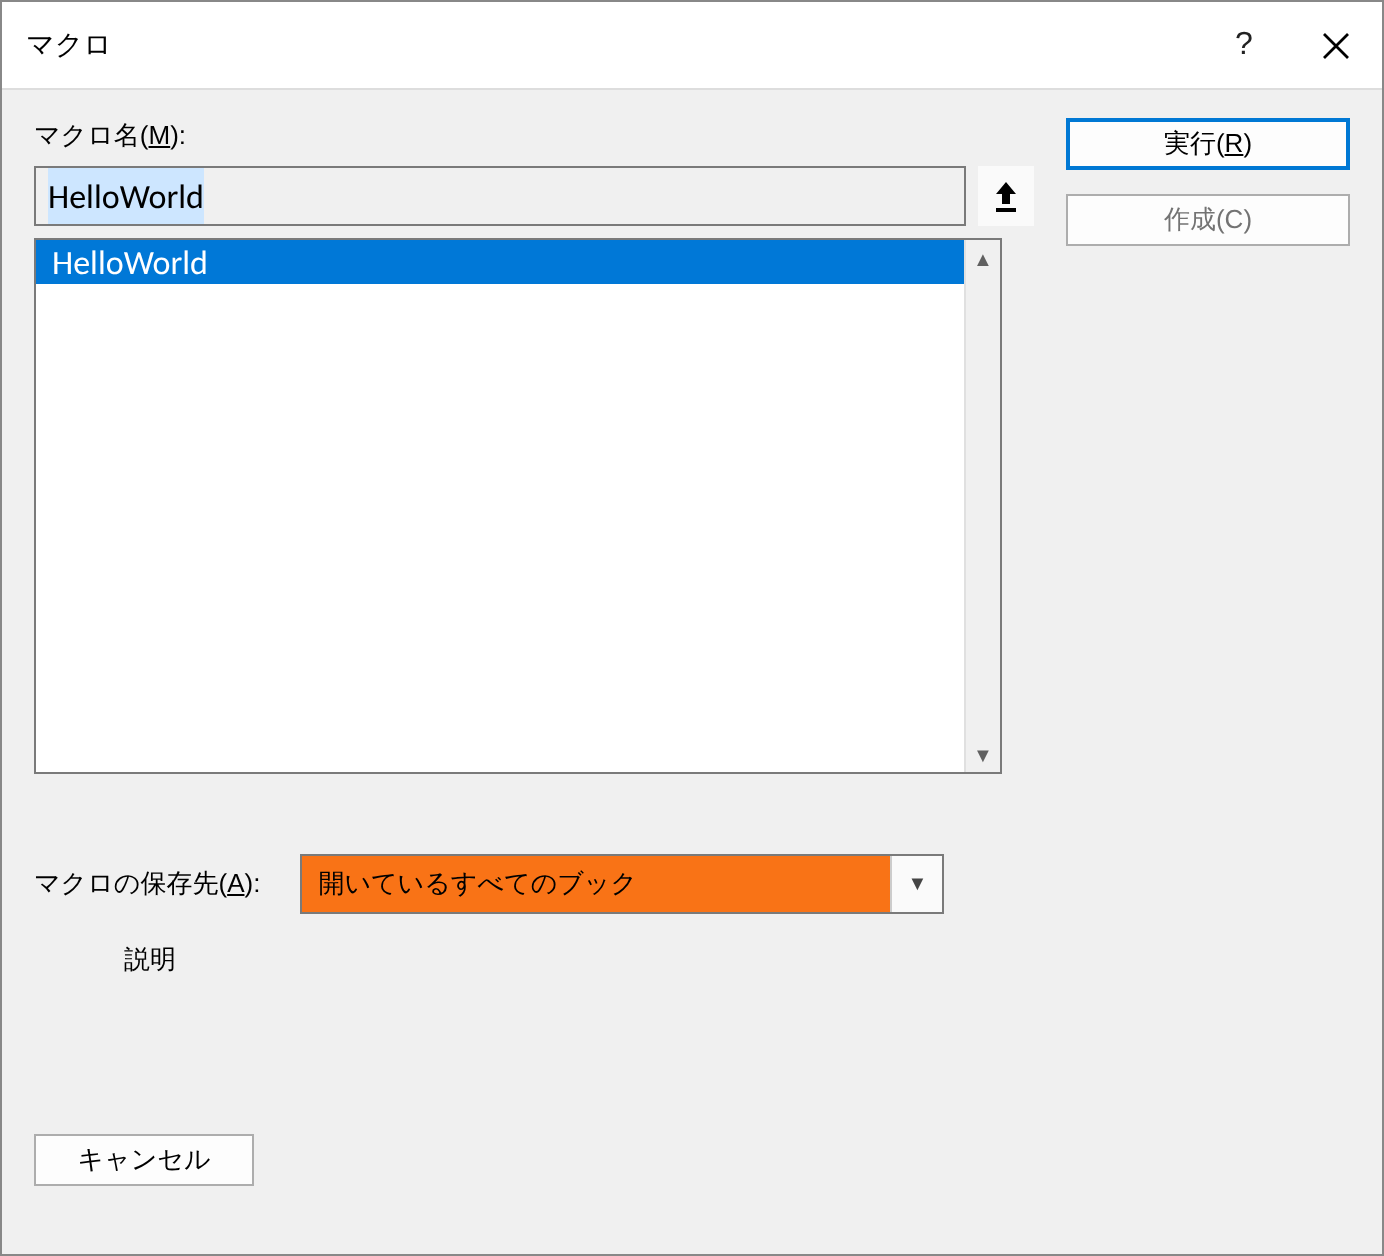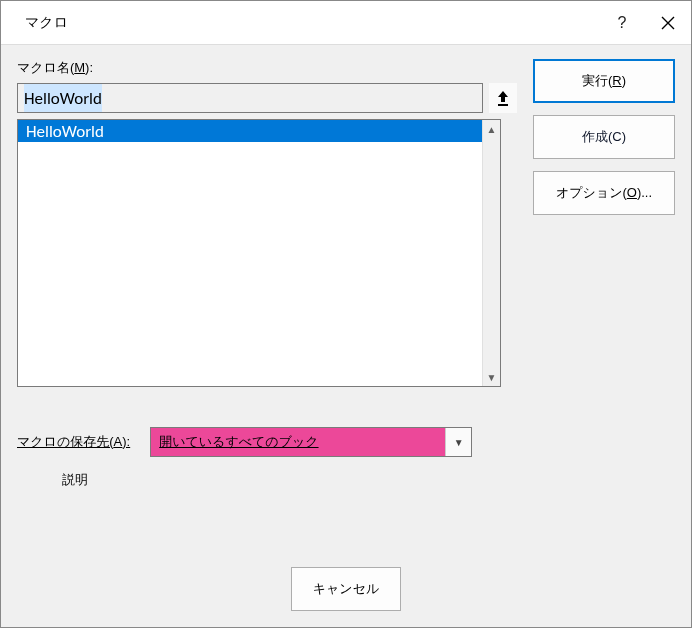--- a/index.html
+++ b/index.html
@@ -22,21 +22,20 @@
     height: 44px;
     background: #fff;
     display: flex;
     align-items: center;
     border-bottom: 1px solid #ddd;
   }
   .titlebar .title {
     flex: 1;
     padding-left: 12px;
     font-size: 14px;
-    margin-left: 12px;
   }
   .titlebar .title-btn {
     width: 46px;
     height: 44px;
     display: flex;
     align-items: center;
     justify-content: center;
     font-size: 16px;
     color: #222;
   }
@@ -115,52 +114,51 @@
     flex-direction: column;
     justify-content: space-between;
     align-items: center;
   }
   .scroll-arrow {
     width: 18px; height: 18px;
     display:flex;align-items:center;justify-content:center;
     color:#606060;font-size:10px;
   }
   .btn {
-    height: 44px;
+    height: 26px;
     background: #fdfdfd;
     border: 1px solid #adadad;
     font-size: 13px;
     font-family: inherit;
     cursor: default;
     padding: 0 8px;
     white-space: nowrap;
   }
   .btn.primary {
     border: 1px solid #0078d4;
     box-shadow: inset 0 0 0 1px #0078d4;
   }
   .btn.disabled {
-    color: #0f172a;
+    color: #737373;
   }
   .store-row {
     display: flex;
     align-items: center;
     gap: 20px;
     margin-top: 40px;
-    text-decoration: underline;
   }
   .select-wrap {
     position: relative;
     width: 322px;
   }
   .select {
     width: 100%;
     height: 30px;
     border: 1px solid #7a7a7a;
-    background: #ec4899;
+    background: #f97316;
     padding: 2px 28px 2px 8px;
     font-size: 13px;
     display: flex;
     align-items: center;
   }
   .select-arrow {
     position: absolute;
     right: 1px;
     top: 1px;
     width: 26px;
@@ -169,21 +167,21 @@
     display: flex;
     align-items: center;
     justify-content: center;
     background:#fafafa;
     font-size: 10px;
     color: #444;
   }
   .desc-label { margin-top: 14px; margin-left: 45px; }
   .footer {
     display: flex;
-    justify-content: center;
+    justify-content: flex-start;
     padding: 0 0 0 0;
     margin-top: 78px;
   }
   .footer .btn { width: 110px; }
   .run-icon svg { width: 14px; height: 18px; }
 </style>
 </head>
 <body>
 
 <div class="dialog">
@@ -241,23 +239,20 @@
 
       </div>
 
       <div class="right-col">
         <button class="btn primary">
           <span>実行(</span><span class="u">R</span><span>)</span>
         </button>
         <button class="btn disabled">
           <span>作成(</span><span>C</span><span>)</span>
         </button>
-        <button class="btn">
-          <span>オプション(</span><span class="u">O</span><span>)...</span>
-        </button>
       </div>
     </div>
 
     <div class="footer">
       <button class="btn">キャンセル</button>
     </div>
 
   </div>
 </div>
 

